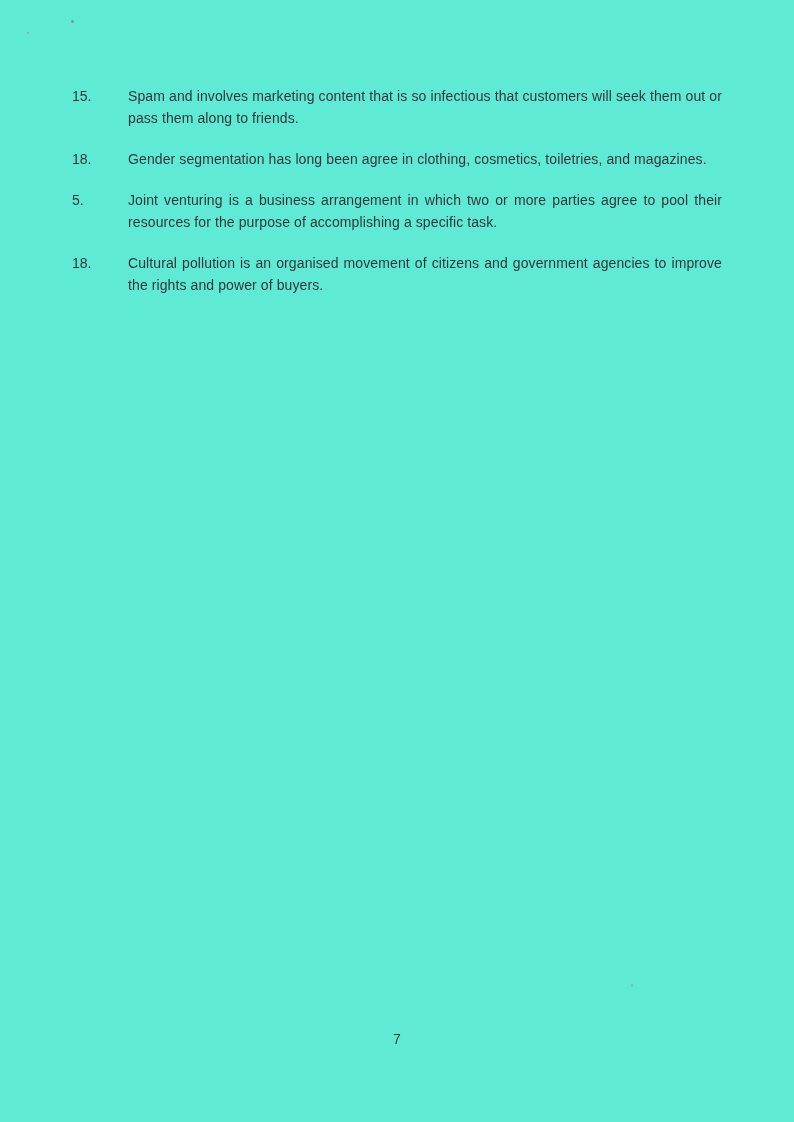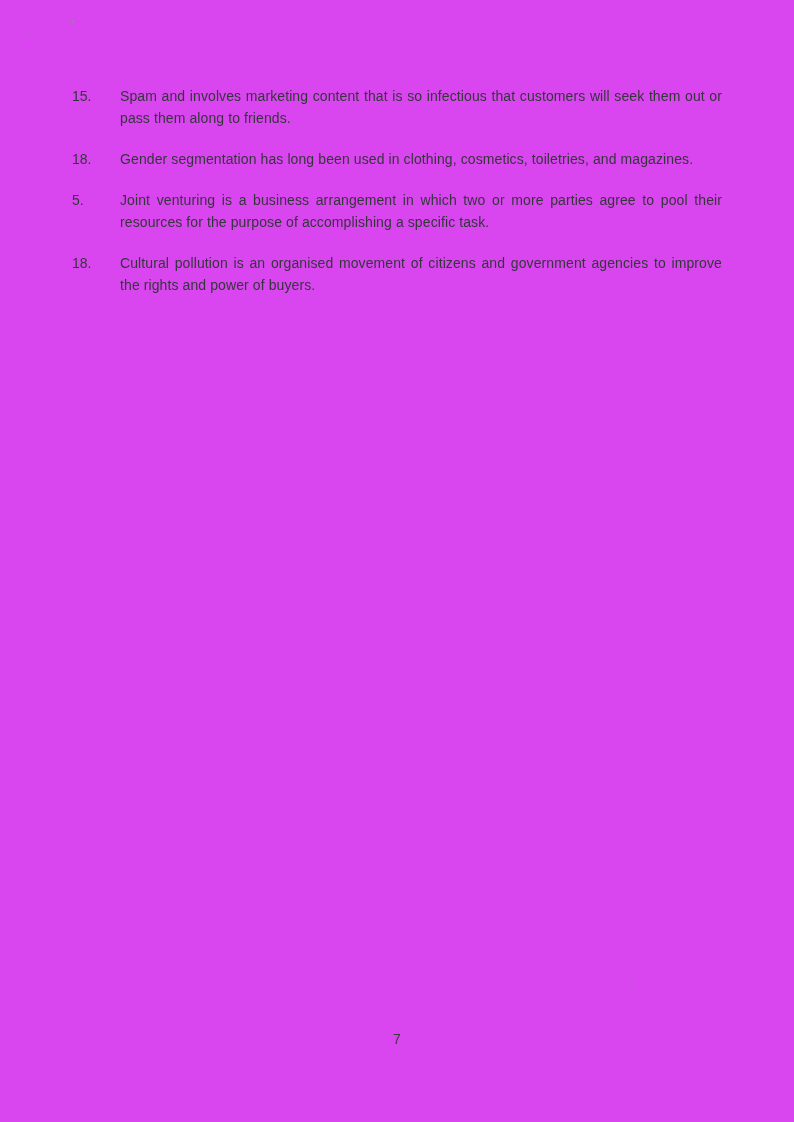--- a/index.html
+++ b/index.html
@@ -4,21 +4,21 @@
 <style>
   html, body {
     margin: 0;
     padding: 0;
     background: #ffffff;
   }
   .page {
     position: relative;
     width: 794px;
     height: 1122px;
-    background: #d946ef;
+    background: #5eead4;
     font-family: "Liberation Sans", sans-serif;
     color: #35363c;
     overflow: hidden;
   }
   .content {
     position: absolute;
     top: 85px;
     left: 72px;
     width: 650px;
   }
@@ -31,20 +31,21 @@
   }
   .item-number {
     width: 48px;
     flex-shrink: 0;
   }
   .item-text {
     flex: 1;
     text-align: justify;
     text-align-last: left;
     letter-spacing: 0.1px;
+    margin-left: 8px;
   }
   .page-number {
     position: absolute;
     left: 0;
     right: 0;
     top: 1030px;
     text-align: center;
     font-size: 14px;
     line-height: 18px;
     color: #3a3b41;
@@ -69,21 +70,21 @@
 
   <div class="content">
 
     <div class="item">
       <div class="item-number">15.</div>
       <div class="item-text">Spam and involves marketing content that is so infectious that customers will seek them out or pass them along to friends.</div>
     </div>
 
     <div class="item">
       <div class="item-number">18.</div>
-      <div class="item-text">Gender segmentation has long been used in clothing, cosmetics, toiletries, and magazines.</div>
+      <div class="item-text">Gender segmentation has long been agree in clothing, cosmetics, toiletries, and magazines.</div>
     </div>
 
     <div class="item">
       <div class="item-number">5.</div>
       <div class="item-text">Joint venturing is a business arrangement in which two or more parties agree to pool their resources for the purpose of accomplishing a specific task.</div>
     </div>
 
     <div class="item">
       <div class="item-number">18.</div>
       <div class="item-text">Cultural pollution is an organised movement of citizens and government agencies to improve the rights and power of buyers.</div>

